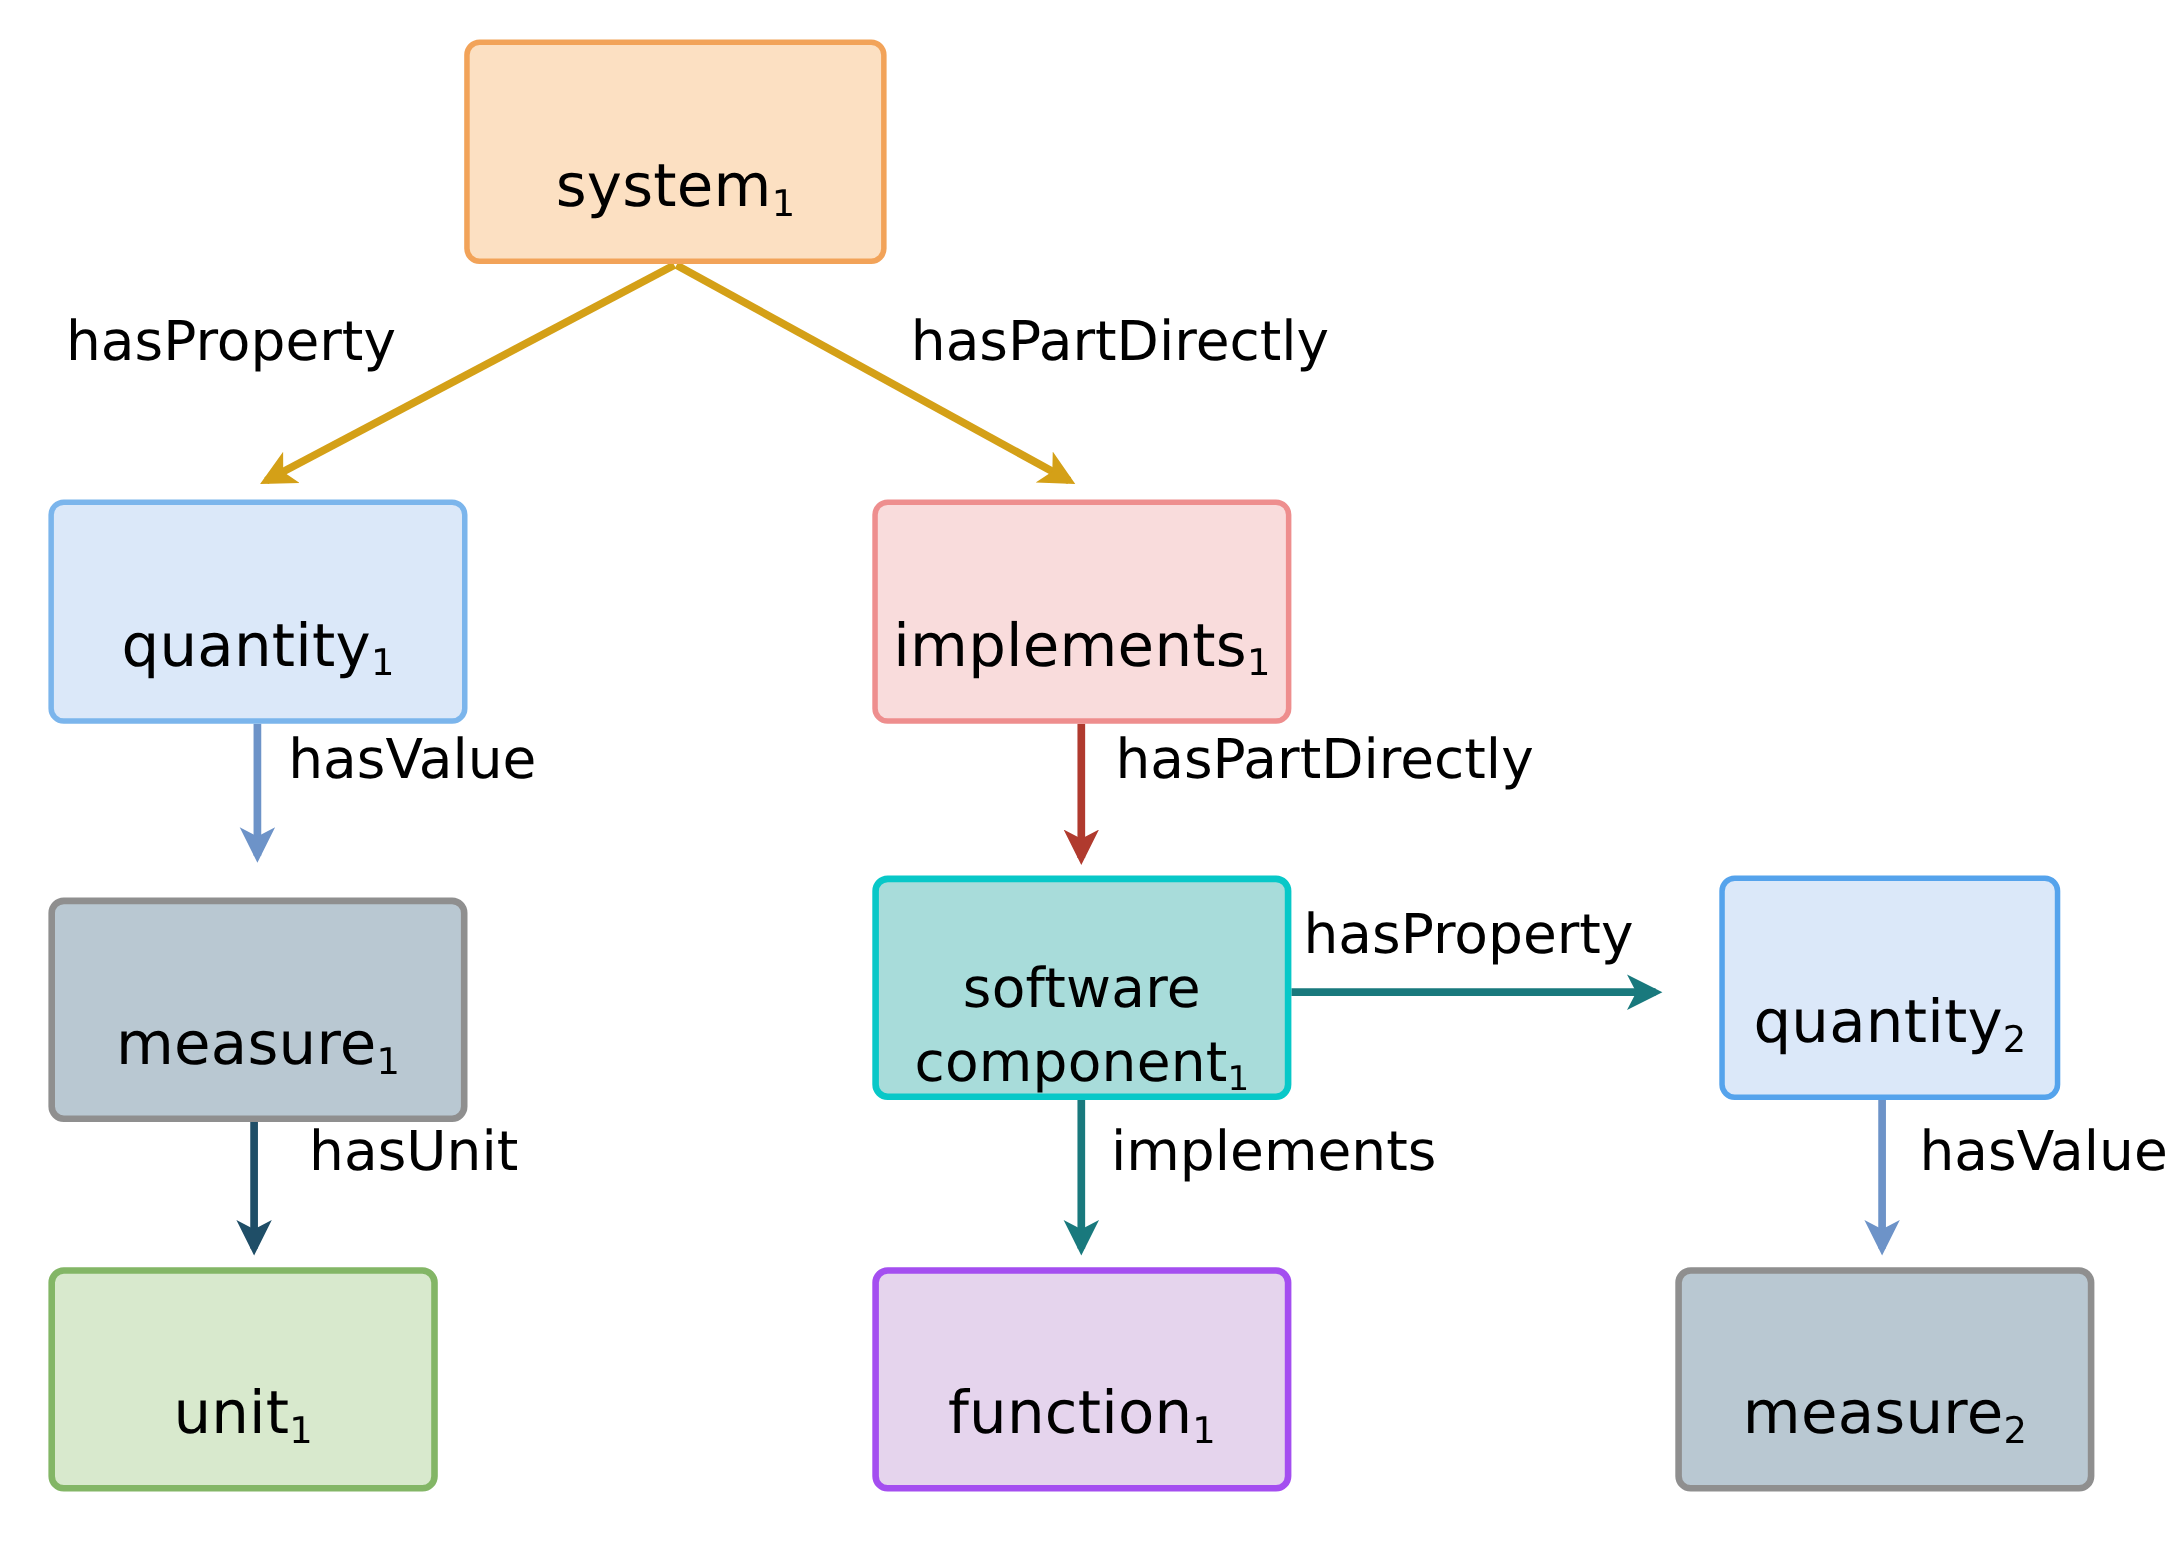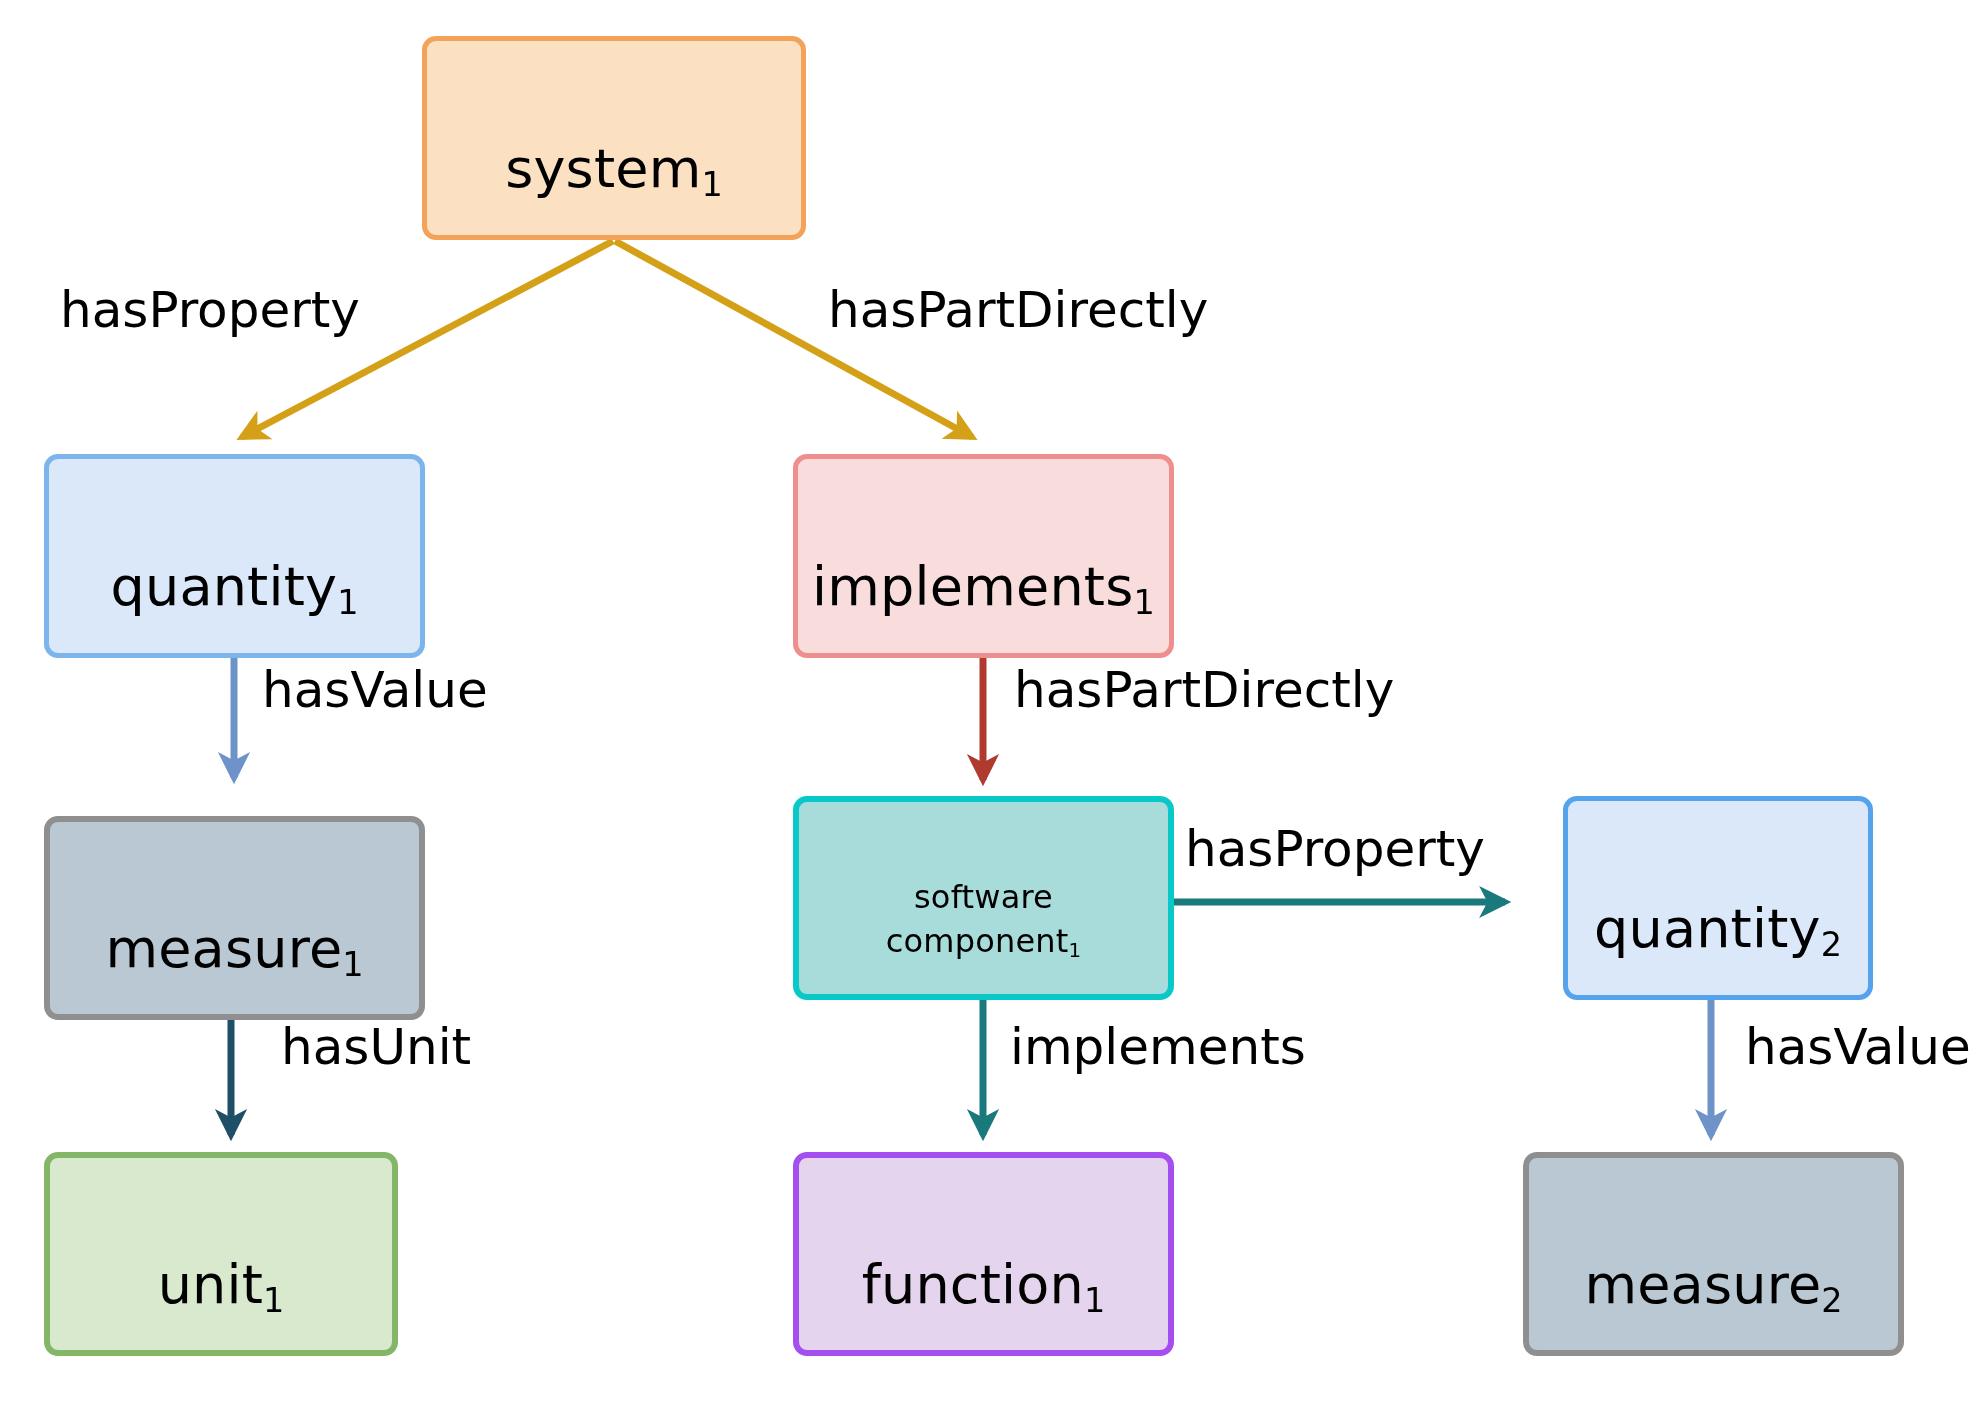--- a/index.html
+++ b/index.html
@@ -65,21 +65,21 @@
   #node-system        { left: 422px;  top: 36px;   width: 384px;  height: 204px; }
   #node-quantity1     { left: 44px;   top: 454px;  width: 381px;  height: 204px; }
   #node-component1    { left: 793px;  top: 454px;  width: 381px;  height: 204px; }
   #node-measure1      { left: 44px;   top: 816px;  width: 381px;  height: 204px; }
   #node-swcomponent1  { left: 793px;  top: 796px;  width: 381px;  height: 204px; }
   #node-quantity2     { left: 1563px; top: 796px;  width: 310px;  height: 204px; }
   #node-unit1         { left: 44px;   top: 1152px; width: 354px;  height: 204px; }
   #node-function1     { left: 793px;  top: 1152px; width: 381px;  height: 204px; }
   #node-measure2      { left: 1523px; top: 1152px; width: 381px;  height: 204px; }
 
-  #node-swcomponent1 { font-size: 32px; line-height: 1.36; }
+  #node-swcomponent1 { font-size: 50px; line-height: 1.36; }
 
   
   #lbl-hasproperty-1    { left: 60px;   top: 285px; }
   #lbl-haspartdirectly-1{ left: 828px;  top: 285px; }
   #lbl-hasvalue-1       { left: 262px;  top: 665px; }
   #lbl-haspartdirectly-2{ left: 1014px; top: 665px; }
   #lbl-hasunit-1        { left: 281px;  top: 1022px; }
   #lbl-hasproperty-2    { left: 1185px; top: 824px; }
   #lbl-implements-1     { left: 1010px; top: 1022px; }
   #lbl-hasvalue-2       { left: 1745px; top: 1022px; }

